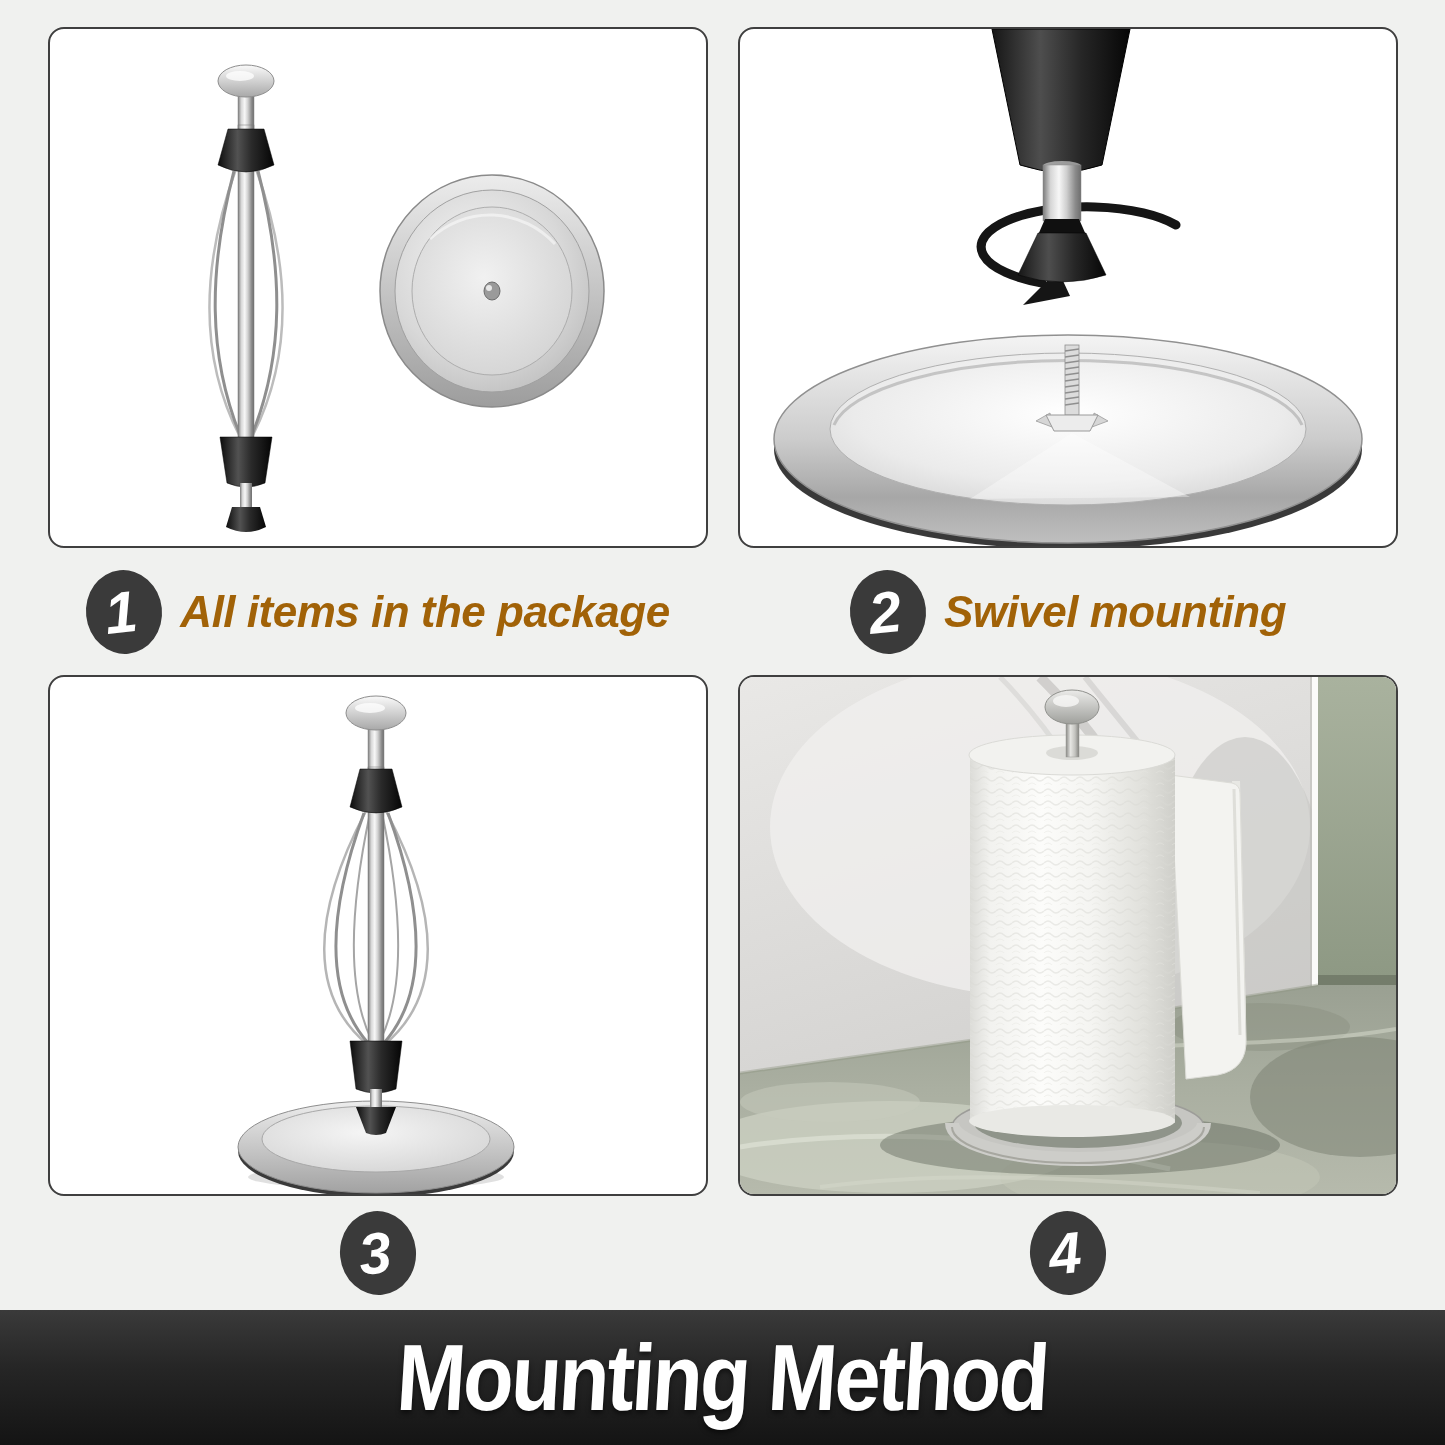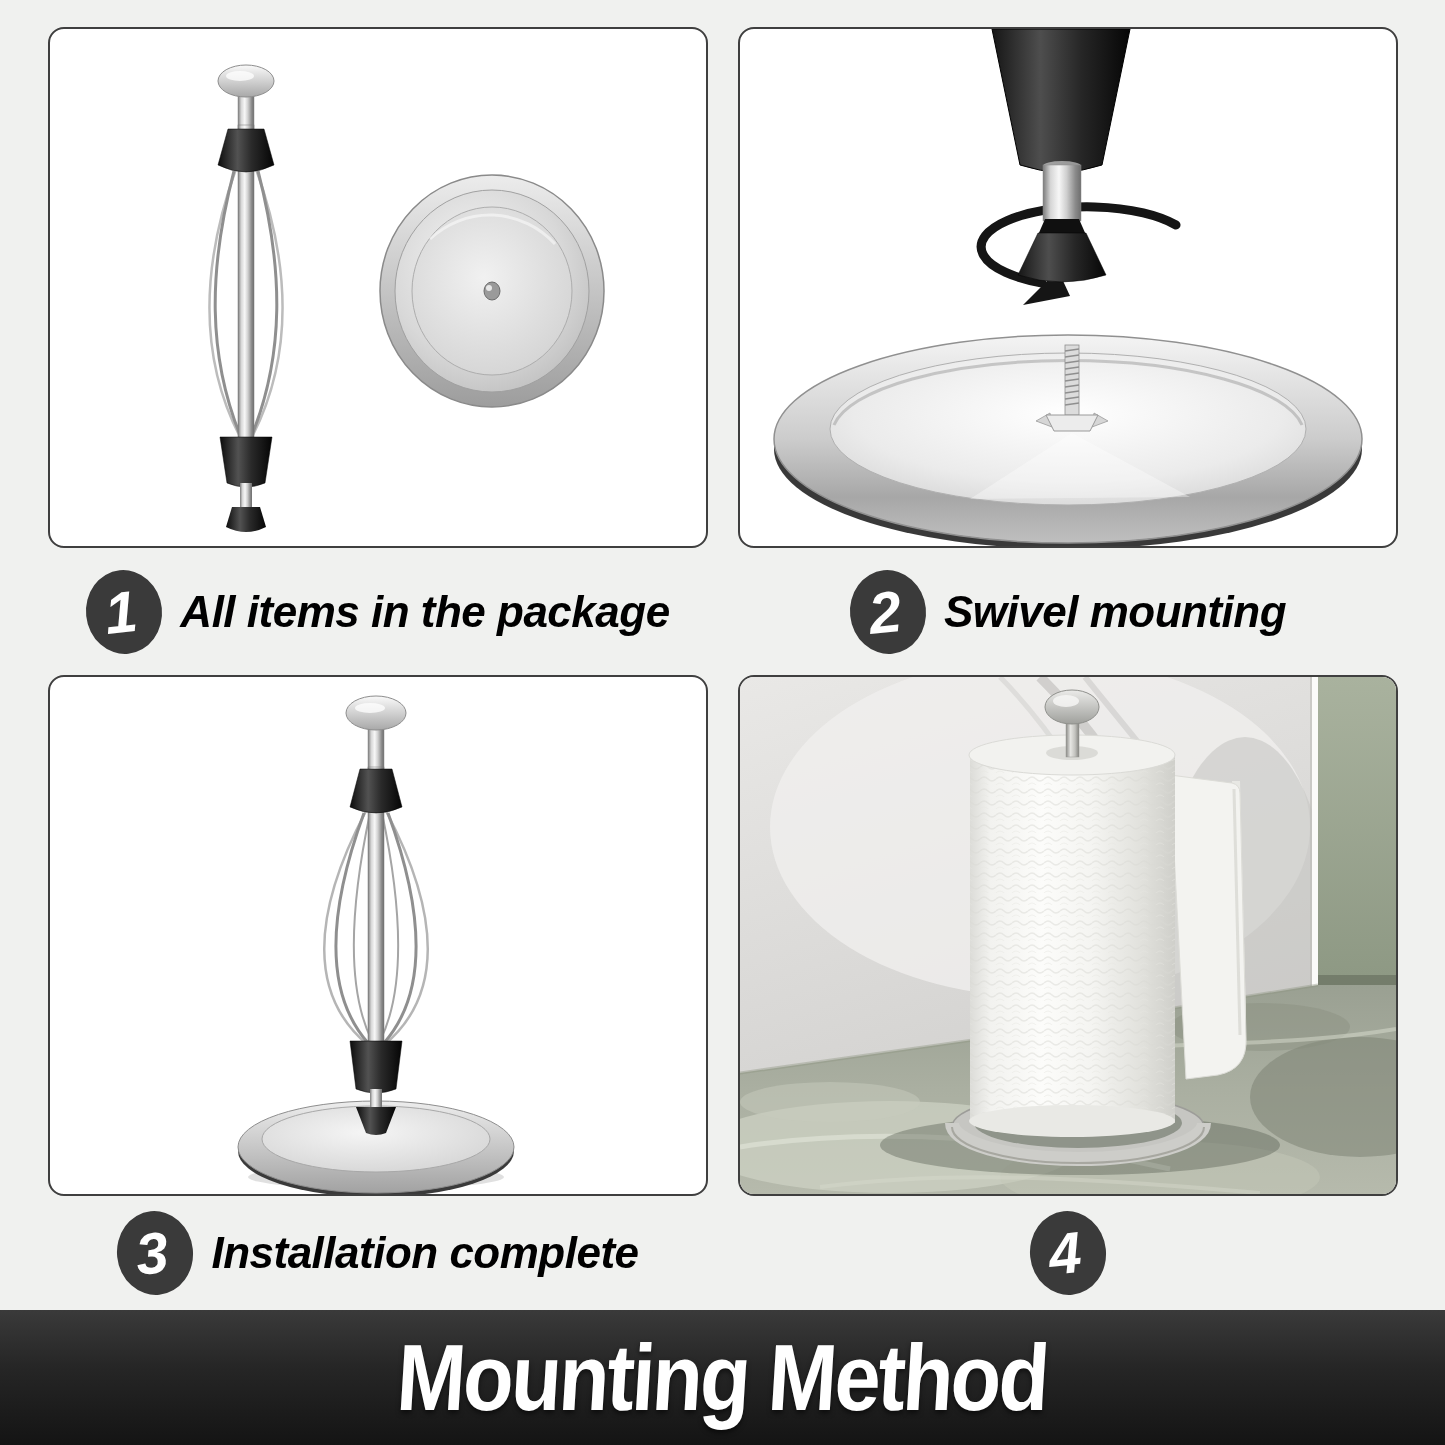--- a/index.html
+++ b/index.html
@@ -9,21 +9,21 @@
     display:grid;grid-template-columns:660px 660px;column-gap:30px;
     grid-template-rows:521px 127px 521px 114px;}
   .panel{background:#ffffff;border:2px solid #3f3f3f;border-radius:16px;
     overflow:hidden;box-sizing:border-box;}
   .panel svg{display:block;}
   .caption{display:flex;align-items:center;justify-content:center;gap:18px;}
   .badge{flex:0 0 auto;width:76px;height:84px;background:#3a3a3a;border-radius:50%;
     display:flex;align-items:center;justify-content:center;transform:rotate(-6deg);}
   .badge span{color:#ffffff;font-weight:bold;font-style:italic;font-size:58px;
     line-height:1;transform:translatex(-3px);}
-  .caption-label{font-weight:bold;font-style:italic;font-size:44px;color:#000000;
+  .caption-label{font-weight:bold;font-style:italic;font-size:44px;color:#a16207;
     letter-spacing:-0.5px;white-space:nowrap;text-align:right;}
   .banner{position:absolute;left:0;bottom:0;width:1445px;height:135px;
     background:linear-gradient(180deg,#3a3a3a 0%,#262626 42%,#141414 100%);
     display:flex;align-items:center;justify-content:center;}
   .banner-title{color:#ffffff;font-weight:bold;font-size:94px;line-height:1;
     letter-spacing:-3px;transform:scaleX(0.88) skewX(-4deg);
     text-shadow:0 3px 6px rgba(0,0,0,0.55);white-space:nowrap;}
 </style>
 </head>
 <body>
@@ -318,21 +318,20 @@
         </g>
         <path d="M212,446 A126,36 0 0 0 464,446" fill="none" stroke="#cdcdc9" stroke-width="14"></path>
         <path d="M212,450 A126,36 0 0 0 464,450" fill="none" stroke="#97978f" stroke-width="2" opacity="0.7"></path>
       </svg>
     </div>
 
     <div class="caption">
       <div class="badge">
         <span>3</span>
       </div>
-      <div class="caption-label">Installation complete</div>
     </div>
     <div class="caption">
       <div class="badge">
         <span>4</span>
       </div>
     </div>
   </div>
 
   <div class="banner">
     <div class="banner-title">Mounting Method</div>

